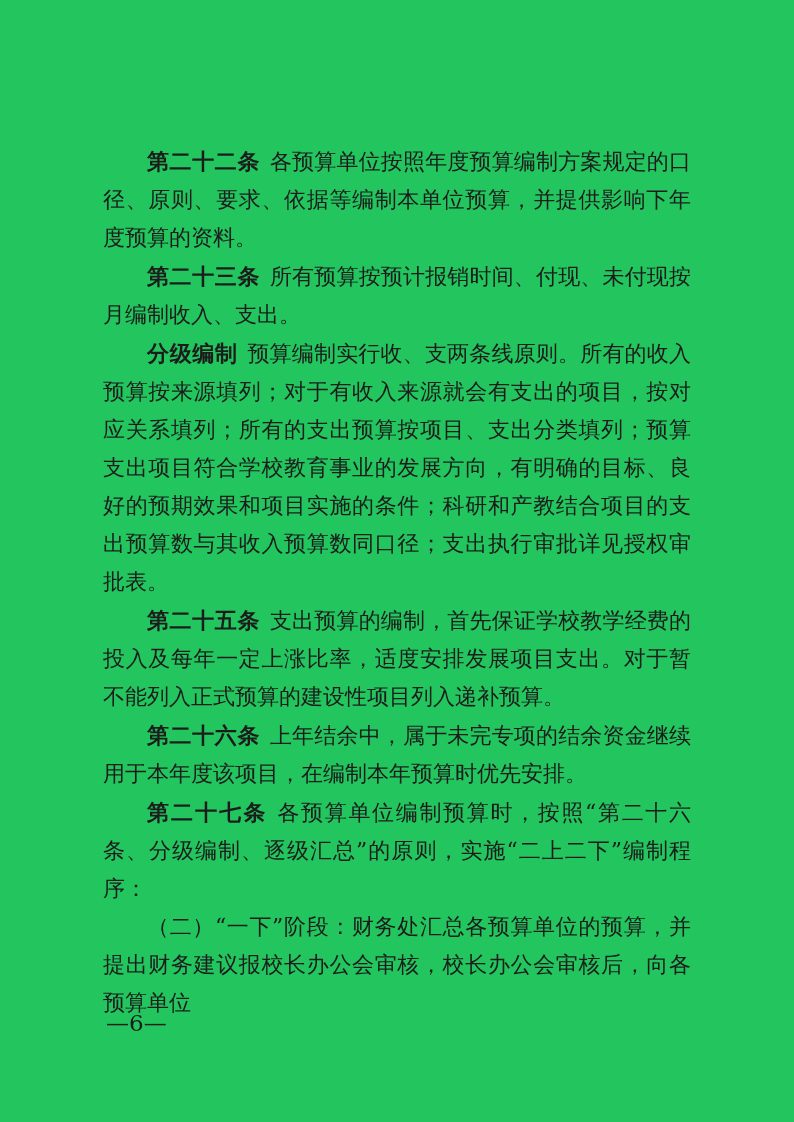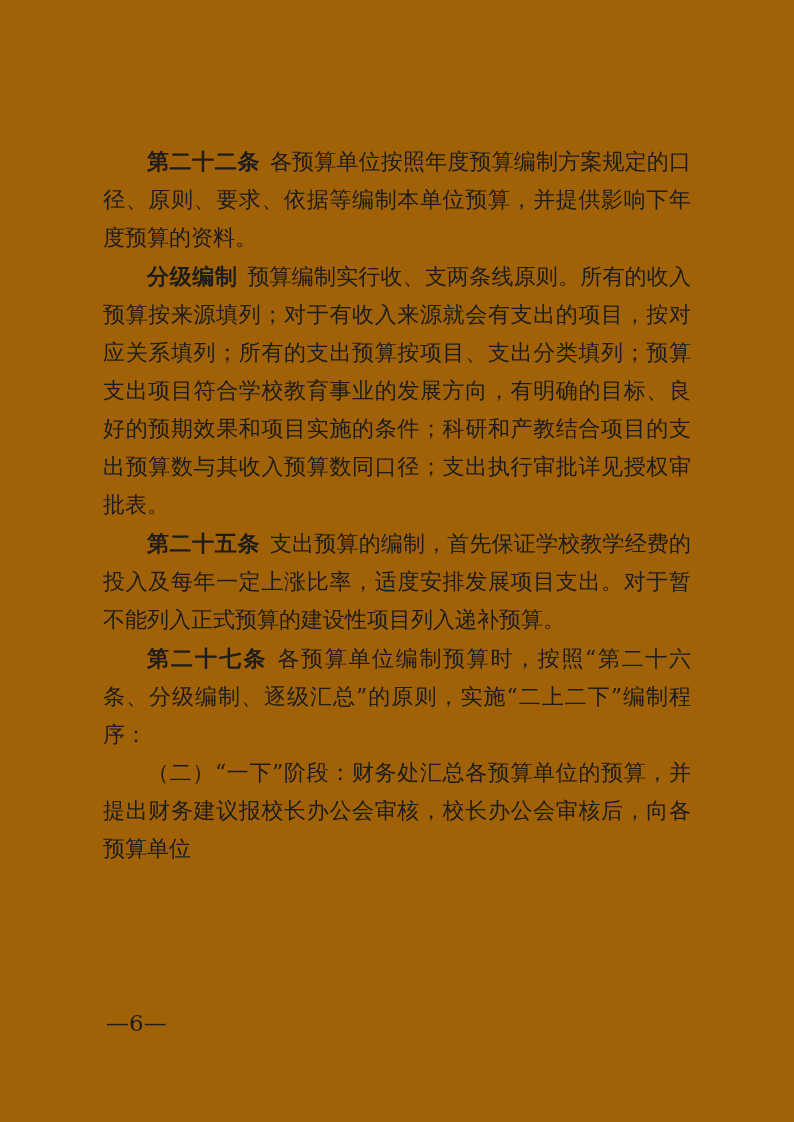--- a/index.html
+++ b/index.html
@@ -4,21 +4,21 @@
 <style>
   html, body {
     margin: 0;
     padding: 0;
     background: #ffffff;
   }
   .page {
     position: relative;
     width: 794px;
     height: 1122px;
-    background: #a16207;
+    background: #22c55e;
     overflow: hidden;
     font-family: "DejaVu Serif", "Liberation Serif", serif;
     color: #1c1c1c;
   }
   .doc-body {
     position: absolute;
     top: 142px;
     left: 103px;
     width: 588px;
     font-size: 22px;
@@ -51,25 +51,27 @@
 </style>
 </head>
 <body>
 
 <div class="page">
 
   <div class="doc-body">
 
     <p class="para"><b class="article-no">第二十二条</b><span>各预算单位按照年度预算编制方案规定的口径、原则、要求、依据等编制本单位预算，并提供影响下年度预算的资料。</span></p>
 
+    <p class="para"><b class="article-no">第二十三条</b><span>所有预算按预计报销时间、付现、未付现按月编制收入、支出。</span></p>
 
     <p class="para"><b class="article-no">分级编制</b><span>预算编制实行收、支两条线原则。所有的收入预算按来源填列；对于有收入来源就会有支出的项目，按对应关系填列；所有的支出预算按项目、支出分类填列；预算支出项目符合学校教育事业的发展方向，有明确的目标、良好的预期效果和项目实施的条件；科研和产教结合项目的支出预算数与其收入预算数同口径；支出执行审批详见授权审批表。</span></p>
 
     <p class="para"><b class="article-no">第二十五条</b><span>支出预算的编制，首先保证学校教学经费的投入及每年一定上涨比率，适度安排发展项目支出。对于暂不能列入正式预算的建设性项目列入递补预算。</span></p>
 
+    <p class="para"><b class="article-no">第二十六条</b><span>上年结余中，属于未完专项的结余资金继续用于本年度该项目，在编制本年预算时优先安排。</span></p>
 
     <p class="para"><b class="article-no">第二十七条</b><span>各预算单位编制预算时，按照“第二十六条、分级编制、逐级汇总”的原则，实施“二上二下”编制程序：</span></p>
 
 
     <p class="para"><span>（二）“一下”阶段：财务处汇总各预算单位的预算，并提出财务建议报校长办公会审核，校长办公会审核后，向各预算单位</span></p>
 
   </div>
 
   <div class="footer">—6—</div>
 

